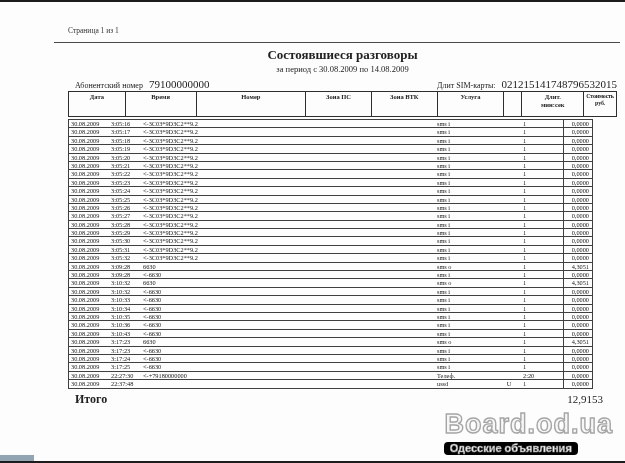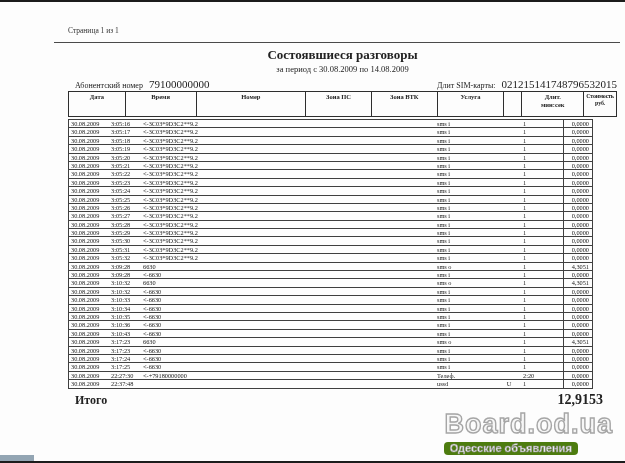--- a/index.html
+++ b/index.html
@@ -51,29 +51,29 @@
   .c-zps  { width:64px; }
   .c-zvtk { width:64px; }
   .c-svc  { width:66px; padding-left:2px; }
   .c-flag { width:16px; text-align:center; }
   .c-dur  { width:46px; padding-left:6px; }
   .c-cost { flex:1; text-align:right; padding-right:3px; border-left:1px solid #3f3f3f; }
 
   .totals-row { position:absolute; top:392px; left:68px; width:535px;
                 display:flex; justify-content:space-between; align-items:baseline; }
   .totals-label { font-weight:bold; font-size:12px; padding-left:7px; }
-  .totals-value { font-weight:bold; font-size:14px; }
+  .totals-value { font-weight:normal; font-size:11px; }
 
   .watermark { position:absolute; right:12px; bottom:7px; text-align:center;
                font-family:"Liberation Sans", sans-serif; }
   .wm-title { font-size:27px; font-weight:bold; line-height:1; letter-spacing:1px;
               color:#f7f7f7;margin-left:36px; -webkit-text-stroke:1.4px #a6a6a6; }
   .wm-sub { display:inline-block; margin-top:2px; font-size:11px; font-weight:bold;
             color:#fbfbfb; -webkit-text-stroke:0.6px #8f8f8f;
-            background:#4d7c0f; border-radius:4px; padding:0px 6px 1px 6px; }
+            background:#000000; border-radius:4px; padding:0px 6px 1px 6px; }
 </style>
 </head>
 <body>
 
 <div class="screen">
   <div class="scan-line-top"></div>
 
   <div class="page-num">Страница 1 из 1</div>
   <div class="top-rule"></div>
 

